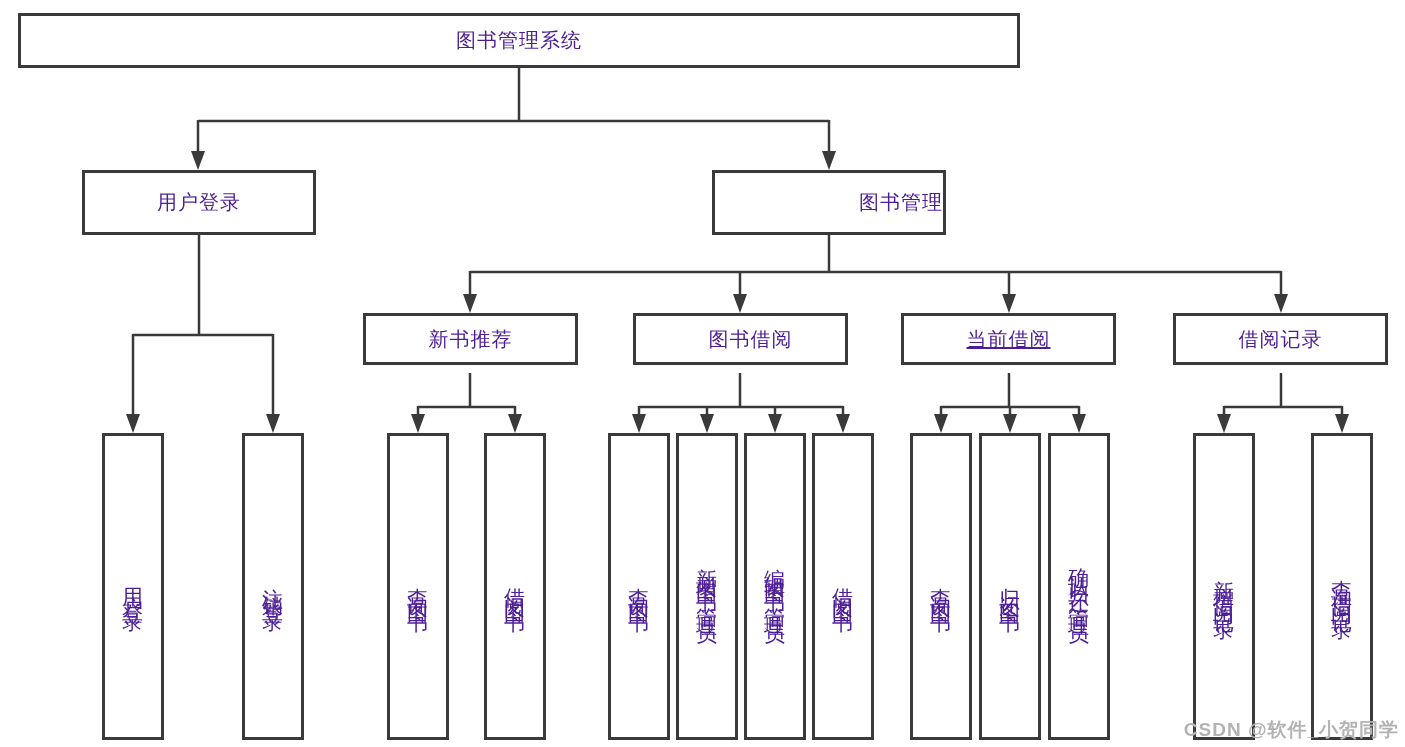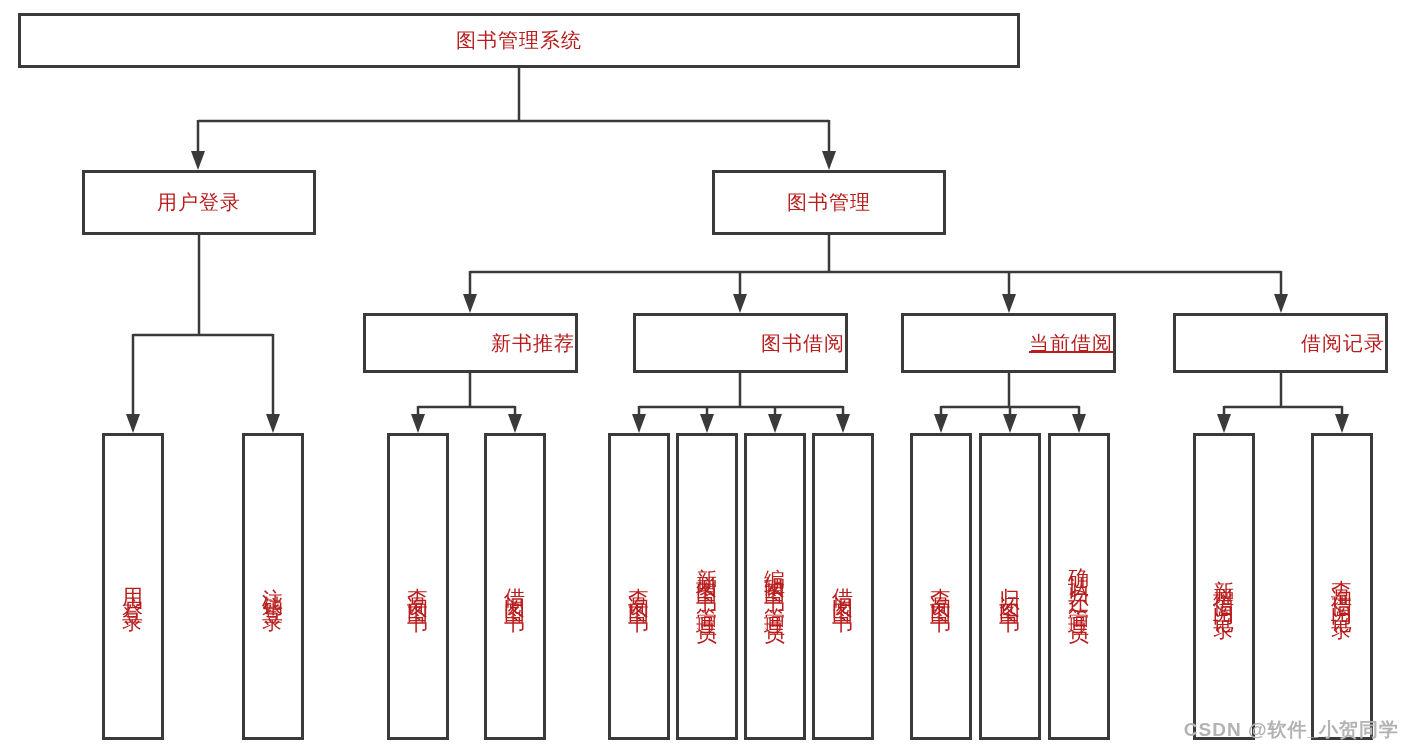--- a/index.html
+++ b/index.html
@@ -17,28 +17,28 @@
     left: 0; top: 0;
     z-index: 0;
   }
   .node {
     position: absolute;
     border: 3px solid #3a3a3a;
     background: #ffffff;
     display: flex;
     align-items: center;
     justify-content: center;
-    color: #b91c1c;
+    color: #4c1d95;
     z-index: 1;
   }
   .h-label { font-size: 20px; letter-spacing: 1px; }
   .root-box   { left: 18px;  top: 13px;  width: 1002px; height: 55px; }
   .l2-login   { left: 82px;  top: 170px; width: 234px;  height: 65px; }
-  .l2-mgmt    { left: 712px; top: 170px; width: 234px;  height: 65px; }
-  .l3 { top: 313px; width: 215px; height: 60px; justify-content: flex-end; }
+  .l2-mgmt    { left: 712px; top: 170px; width: 234px;  height: 65px; justify-content: flex-end; }
+  .l3 { top: 313px; width: 215px; height: 52px; }
   .l3-newbook { left: 363px; }
   .l3-borrow  { left: 633px; padding-left: 20px; }
   .l3-current { left: 901px; text-decoration: underline; }
   .l3-record  { left: 1173px; }
   .leaf { top: 433px; width: 62px; height: 307px; }
   .leaf .v-label {
     writing-mode: vertical-rl;
     text-orientation: mixed;
     font-size: 21px;
     line-height: 1;

